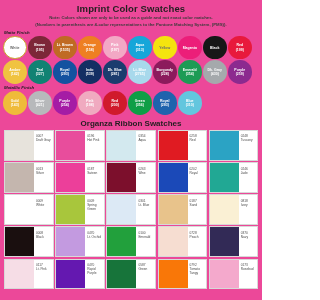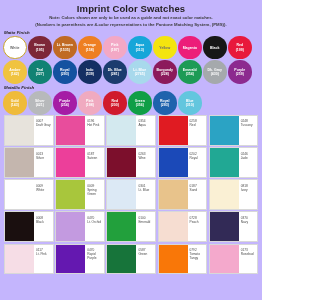--- a/index.html
+++ b/index.html
@@ -2,21 +2,21 @@
 <html><head>
 <meta charset="utf-8">
 <style>
   html, body {
     margin: 0; padding: 0;
     width: 262px; height: 300px;
     background: #ffffff;
     font-family: "Liberation Sans", sans-serif;
     overflow: hidden;
   }
-  .page { width: 262px; height: 300px; position: relative; background:#c4b5fd; }
+  .page { width: 262px; height: 300px; position: relative; background:#ec4899; }
 
   .title {
     text-align: center;
     font-size: 9.5px;
     font-weight: bold;
     color: #231f20;
     padding-top: 3px;
     letter-spacing: 0.1px;
   }
   .note {
@@ -218,20 +218,21 @@
       <div class="dot" style="background: rgb(31, 99, 173); color: rgb(255, 255, 255);">
         <span class="nm">Royal</span>
         <span class="pm">(293)</span>
       </div>
       <div class="dot" style="background: rgb(99, 198, 222); color: rgb(255, 255, 255);">
         <span class="nm">Blue</span>
         <span class="pm">(310)</span>
       </div>
     </div>
 
+  <div class="ribbon-title">Organza Ribbon Swatches</div>
   <div class="ribbon-grid" id="ribbon-grid">
       <div class="ribbon-cell">
         <div class="ribbon-chip" style="background: rgb(231, 227, 220);"></div>
         <div class="ribbon-meta">
           <span class="code">0007</span>
           <span class="cname">Draft Gray</span>
         </div>
       </div>
       <div class="ribbon-cell">
         <div class="ribbon-chip" style="background: rgb(232, 77, 156);"></div>

